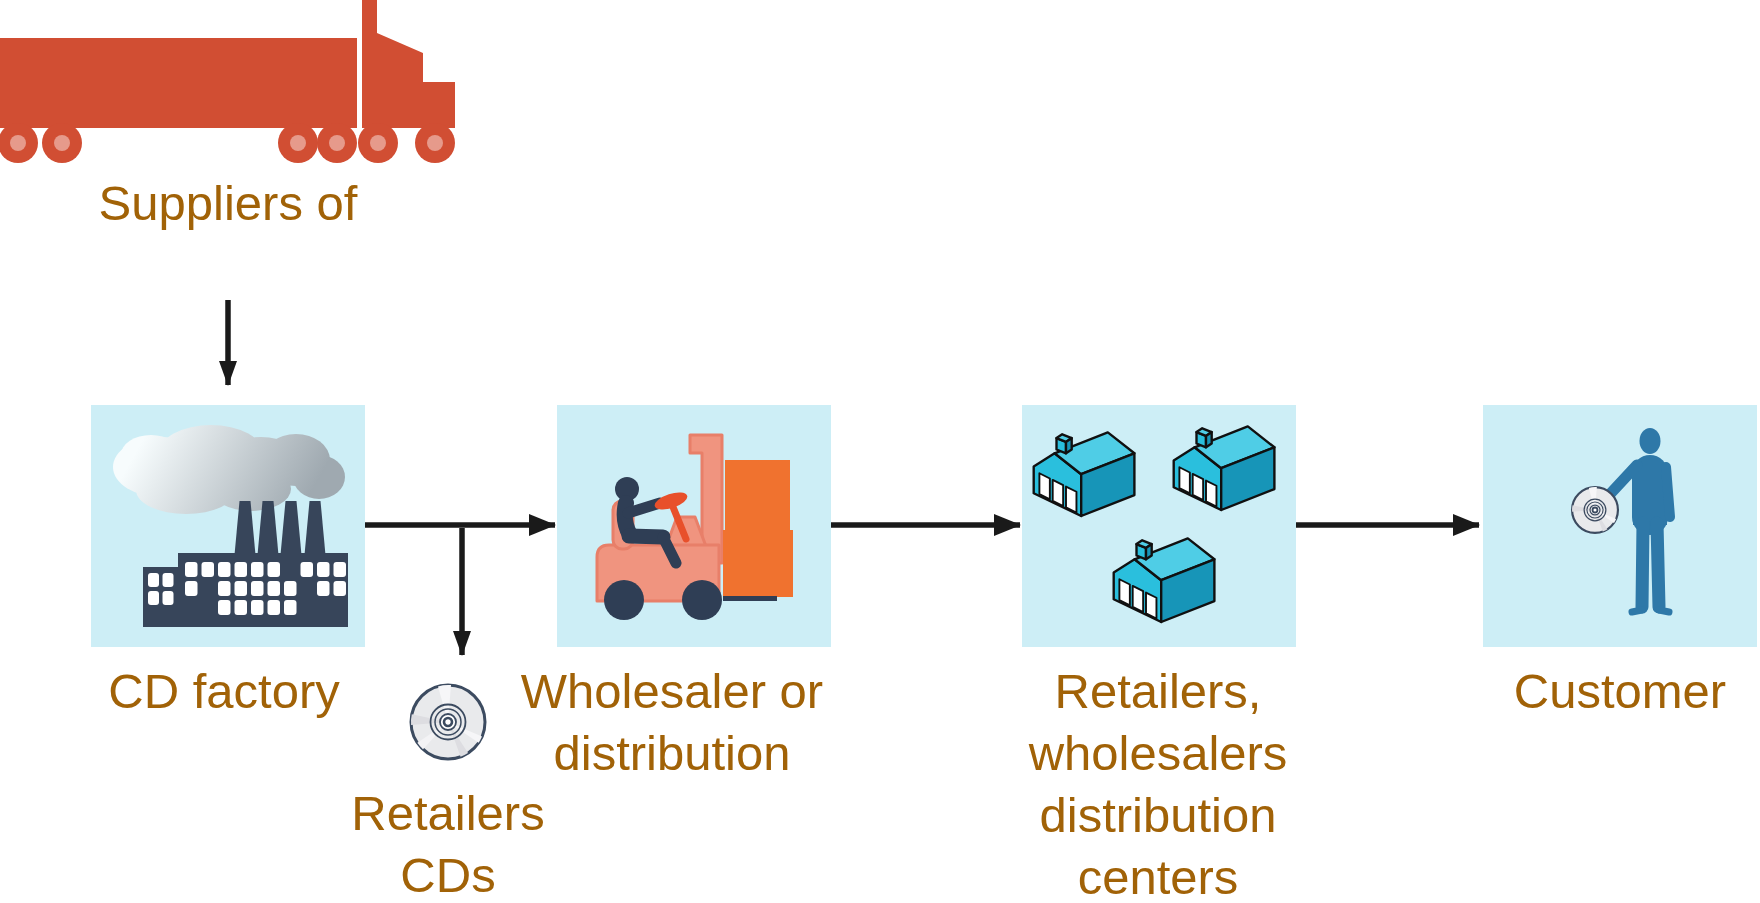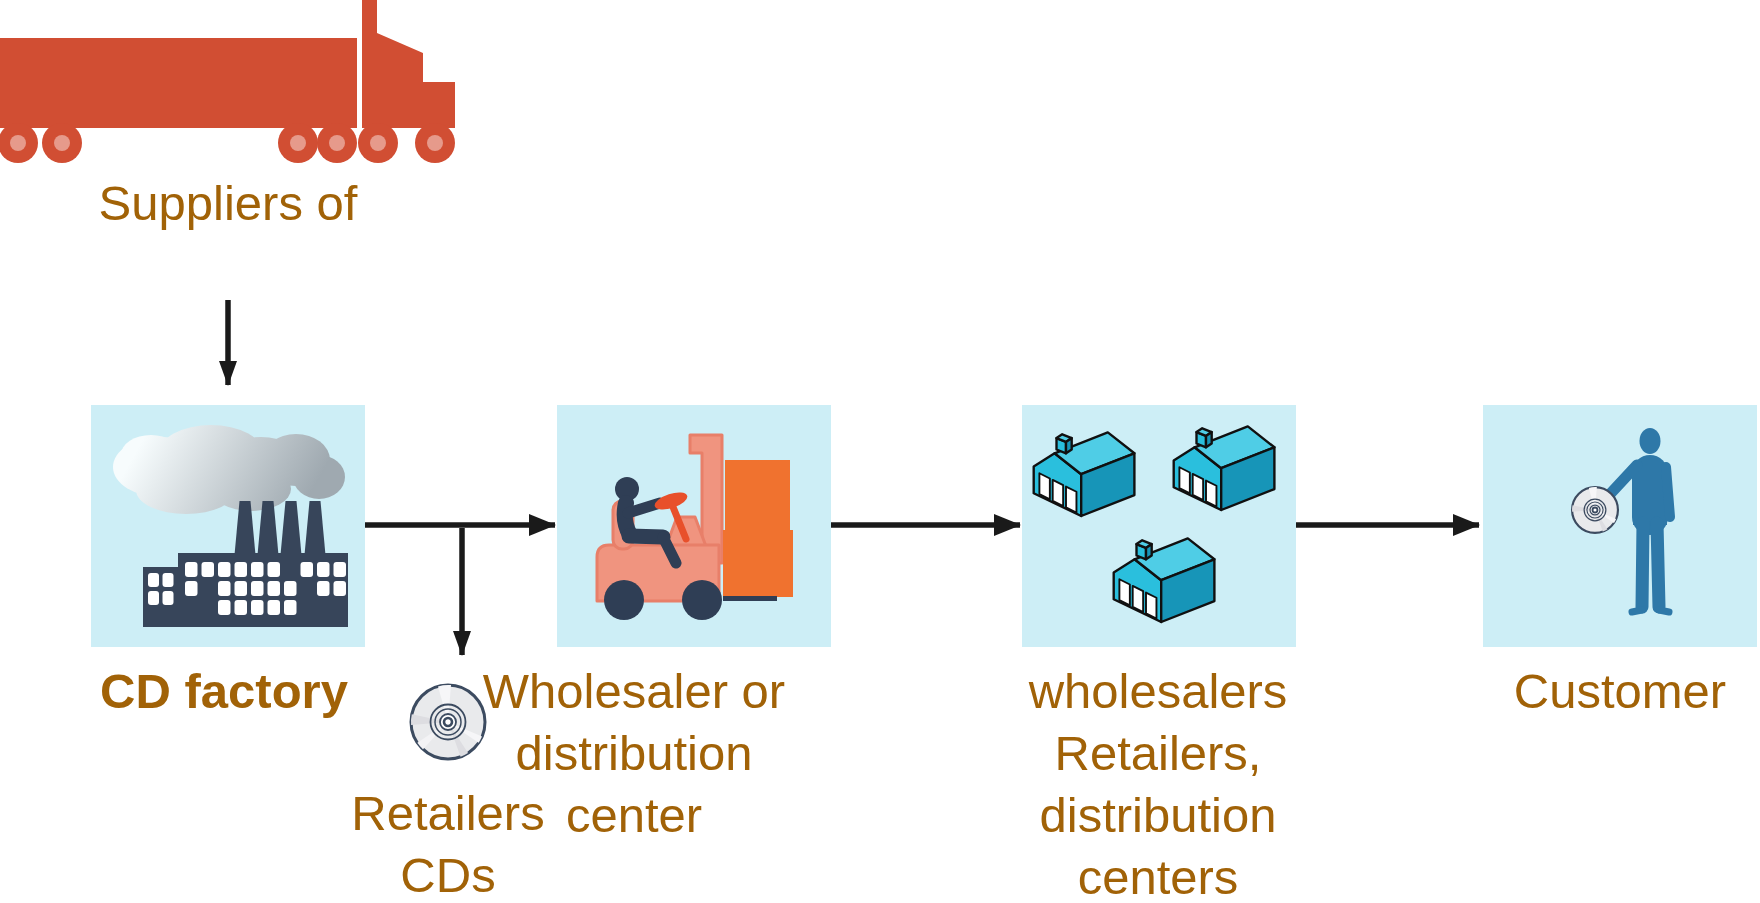--- a/index.html
+++ b/index.html
@@ -210,33 +210,32 @@
     <circle r="13" fill="none" stroke="#3c4b60" stroke-width="1.5"></circle>
     <circle r="8" fill="#ffffff" stroke="#3c4b60" stroke-width="1.8"></circle>
     <circle r="4" fill="#ffffff" stroke="#3c4b60" stroke-width="2.6"></circle>
   </svg>
 
   <div class="label" style="left:318px;top:782px;width:260px;">
     <span>Retailers</span>
     <span>CDs</span>
   </div>
 
-  <div class="label" style="left:54px;top:660px;width:340px;font-weight:bold;">
+  <div class="label" style="left:54px;top:660px;width:340px;">
     <span>CD factory</span>
   </div>
 
-  <div class="label" style="left:464px;top:660px;width:340px;">
+  <div class="label" style="left:502px;top:660px;width:340px;">
     <span>Wholesaler or</span>
     <span>distribution</span>
-    <span>center</span>
   </div>
 
   <div class="label" style="left:988px;top:660px;width:340px;">
+    <span>Retailers,</span>
     <span>wholesalers</span>
-    <span>Retailers,</span>
     <span>distribution</span>
     <span>centers</span>
   </div>
 
   <div class="label" style="left:1450px;top:660px;width:340px;">
     <span>Customer</span>
   </div>
 
 </div>
 

